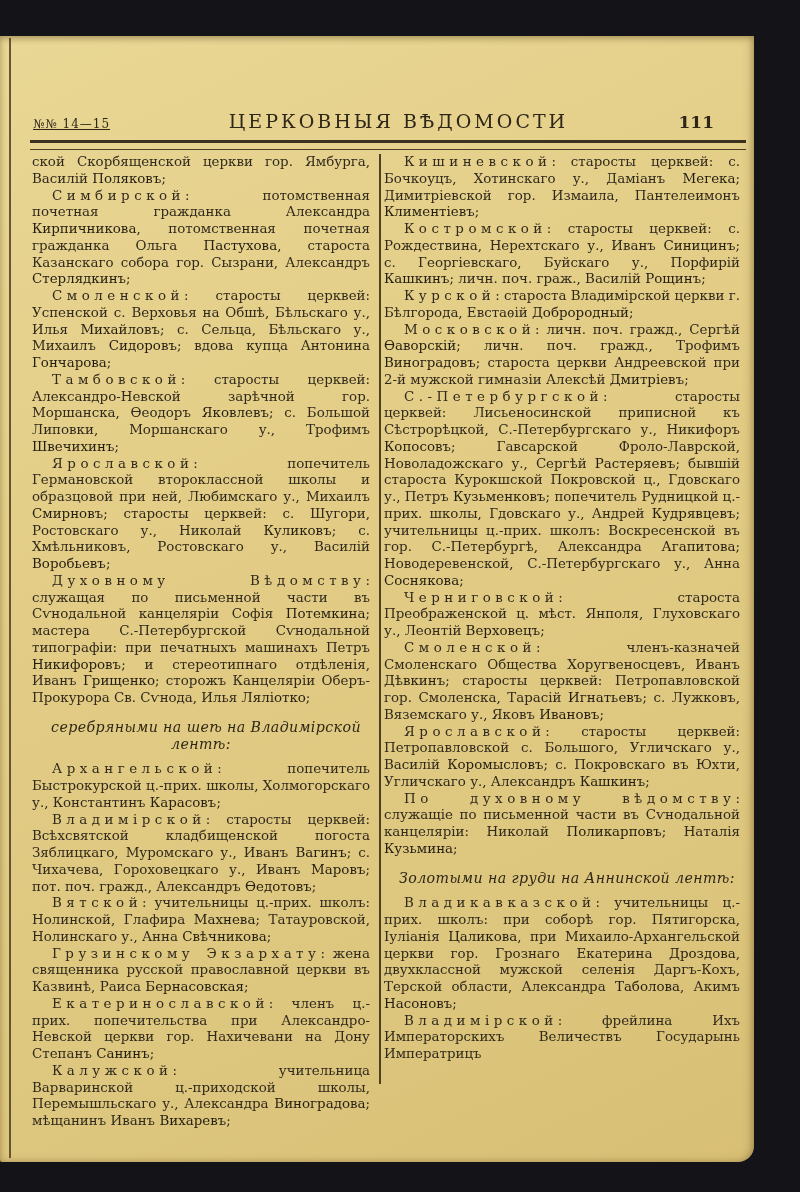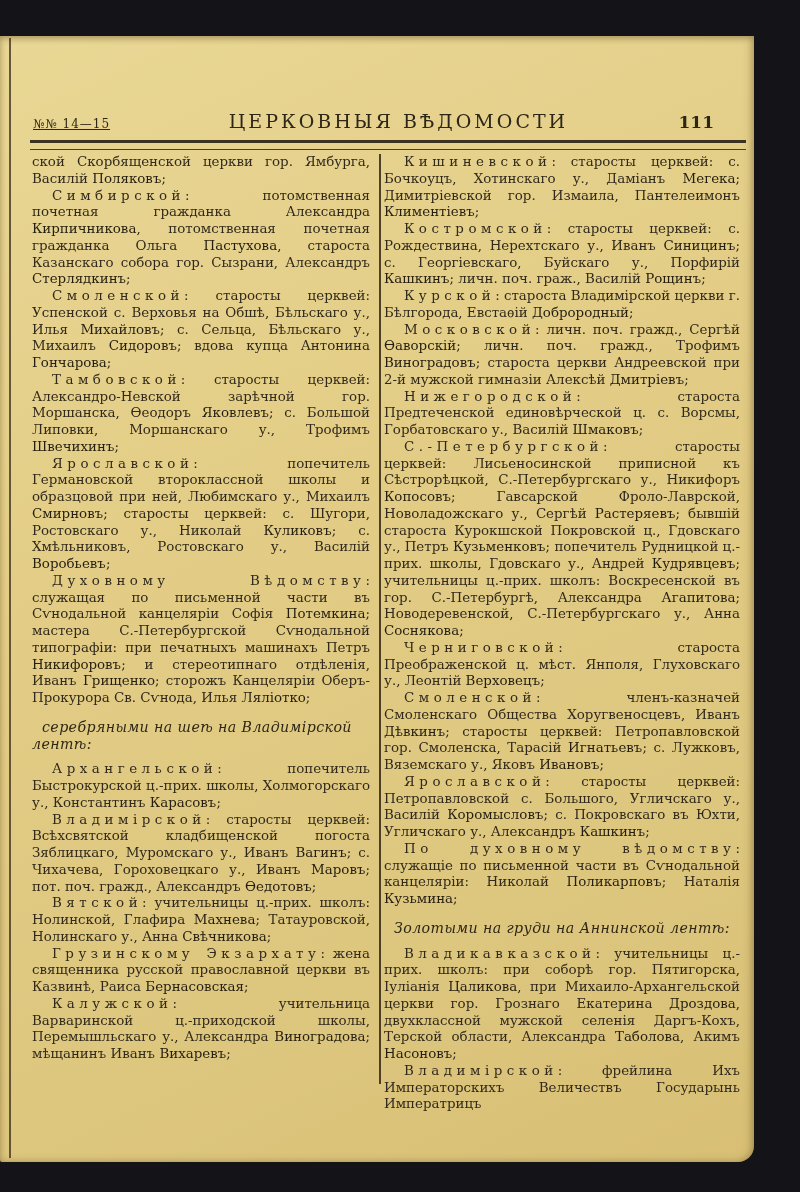--- a/index.html
+++ b/index.html
@@ -40,21 +40,21 @@
   .col-left{position:absolute;left:0;top:0;width:338px;}
   .col-right{position:absolute;left:352px;top:0;width:356px;}
   .col-divider{
     position:absolute;left:347px;top:0;width:2px;height:930px;
     background:rgba(50,40,20,.85);
   }
   p.para{margin:0;}
   p.entry{text-indent:20px;}
   p.continuation{text-indent:0;}
   p.heading{
-    font-style:italic;text-indent:10px;text-align:left;
+    font-style:italic;text-indent:10px;text-align:center;
     margin:12px 0 9px 0;font-size:14.2px;letter-spacing:.4px;color:#2e2716;
   }
   .sp{letter-spacing:4.5px;}
   .b{font-weight:normal;color:#241e10;}
 </style>
 </head>
 <body>
 
 <div class="page">
   <div class="gutter-line"></div>
@@ -72,29 +72,29 @@
         <p class="para entry"><span class="sp">Симбирской</span><span>: потомственная почетная гражданка Александра </span><span class="b">Кирпичникова</span><span>, потомственная почетная гражданка Ольга </span><span class="b">Пастухова</span><span>, староста Казанскаго собора гор. Сызрани, Александръ </span><span class="b">Стерлядкинъ</span><span>;</span></p>
         <p class="para entry"><span class="sp">Смоленской</span><span>: старосты церквей: Успенской с. Верховья на Обшѣ, Бѣльскаго у., Илья </span><span class="b">Михайловъ</span><span>; с. Сельца, Бѣльскаго у., Михаилъ </span><span class="b">Сидоровъ</span><span>; вдова купца Антонина </span><span class="b">Гончарова</span><span>;</span></p>
         <p class="para entry"><span class="sp">Тамбовской</span><span>: старосты церквей: Александро-Невской зарѣчной гор. Моршанска, Ѳеодоръ </span><span class="b">Яковлевъ</span><span>; с. Большой Липовки, Моршанскаго у., Трофимъ </span><span class="b">Швечихинъ</span><span>;</span></p>
         <p class="para entry"><span class="sp">Ярославской</span><span>: попечитель Германовской второклассной школы и образцовой при ней, Любимскаго у., Михаилъ </span><span class="b">Смирновъ</span><span>; старосты церквей: с. Шугори, Ростовскаго у., Николай </span><span class="b">Куликовъ</span><span>; с. Хмѣльниковъ, Ростовскаго у., Василій </span><span class="b">Воробьевъ</span><span>;</span></p>
         <p class="para entry"><span class="sp">Духовному Вѣдомству</span><span>: служащая по письменной части въ Сѵнодальной канцеляріи Софія </span><span class="b">Потемкина</span><span>; мастера С.-Петербургской Сѵнодальной типографіи: при печатныхъ машинахъ Петръ </span><span class="b">Никифоровъ</span><span>; и стереотипнаго отдѣленія, Иванъ </span><span class="b">Грищенко</span><span>; сторожъ Канцеляріи Оберъ-Прокурора Св. Сѵнода, Илья </span><span class="b">Ляліотко</span><span>;</span></p>
         <p class="para heading"><span>серебряными на шеѣ на Владимірской лентѣ:</span></p>
         <p class="para entry"><span class="sp">Архангельской</span><span>: попечитель Быстрокурской ц.-прих. школы, Холмогорскаго у., Константинъ </span><span class="b">Карасовъ</span><span>;</span></p>
         <p class="para entry"><span class="sp">Владимірской</span><span>: старосты церквей: Всѣхсвятской кладбищенской погоста Зяблицкаго, Муромскаго у., Иванъ </span><span class="b">Вагинъ</span><span>; с. Чихачева, Гороховецкаго у., Иванъ </span><span class="b">Маровъ</span><span>; пот. поч. гражд., Александръ </span><span class="b">Ѳедотовъ</span><span>;</span></p>
         <p class="para entry"><span class="sp">Вятской</span><span>: учительницы ц.-прих. школъ: Нолинской, Глафира </span><span class="b">Махнева</span><span>; Татауровской, Нолинскаго у., Анна </span><span class="b">Свѣчникова</span><span>;</span></p>
         <p class="para entry"><span class="sp">Грузинскому Экзархату</span><span>: жена священника русской православной церкви въ Казвинѣ, Раиса </span><span class="b">Бернасовская</span><span>;</span></p>
+        <p class="para entry"><span class="sp">Екатеринославской</span><span>: членъ ц.-прих. попечительства при Александро-Невской церкви гор. Нахичевани на Дону Степанъ </span><span class="b">Санинъ</span><span>;</span></p>
         <p class="para entry"><span class="sp">Калужской</span><span>: учительница Варваринской ц.-приходской школы, Перемышльскаго у., Александра </span><span class="b">Виноградова</span><span>; мѣщанинъ Иванъ </span><span class="b">Вихаревъ</span><span>;</span></p>
       </div>
     <div class="col-divider"></div>
     <div class="col col-right">
         <p class="para entry"><span class="sp">Кишиневской</span><span>: старосты церквей: с. Бочкоуцъ, Хотинскаго у., Даміанъ </span><span class="b">Мегека</span><span>; Димитріевской гор. Измаила, Пантелеимонъ </span><span class="b">Климентіевъ</span><span>;</span></p>
         <p class="para entry"><span class="sp">Костромской</span><span>: старосты церквей: с. Рождествина, Нерехтскаго у., Иванъ </span><span class="b">Синицинъ</span><span>; с. Георгіевскаго, Буйскаго у., Порфирій </span><span class="b">Кашкинъ</span><span>; личн. поч. граж., Василій </span><span class="b">Рощинъ</span><span>;</span></p>
         <p class="para entry"><span class="sp">Курской</span><span>: староста Владимірской церкви г. Бѣлгорода, Евстаѳій </span><span class="b">Доброродный</span><span>;</span></p>
         <p class="para entry"><span class="sp">Московской</span><span>: личн. поч. гражд., Сергѣй </span><span class="b">Ѳаворскій</span><span>; личн. поч. гражд., Трофимъ </span><span class="b">Виноградовъ</span><span>; староста церкви Андреевской при 2-й мужской гимназіи Алексѣй </span><span class="b">Дмитріевъ</span><span>;</span></p>
-        <p class="para entry"><span class="sp">Нижегородской</span><span>: староста Предтеченской единовѣрческой ц. с. Ворсмы, Горбатовскаго у., Василій </span><span class="b">Шмаковъ</span><span>;</span></p>
         <p class="para entry"><span class="sp">С.-Петербургской</span><span>: старосты церквей: Лисьеносинской приписной къ Сѣстрорѣцкой, С.-Петербургскаго у., Никифоръ </span><span class="b">Копосовъ</span><span>; Гавсарской Фроло-Лаврской, Новоладожскаго у., Сергѣй </span><span class="b">Растеряевъ</span><span>; бывшій староста Курокшской Покровской ц., Гдовскаго у., Петръ </span><span class="b">Кузьменковъ</span><span>; попечитель Рудницкой ц.-прих. школы, Гдовскаго у., Андрей </span><span class="b">Кудрявцевъ</span><span>; учительницы ц.-прих. школъ: Воскресенской въ гор. С.-Петербургѣ, Александра </span><span class="b">Агапитова</span><span>; Новодеревенской, С.-Петербургскаго у., Анна </span><span class="b">Соснякова</span><span>;</span></p>
         <p class="para entry"><span class="sp">Черниговской</span><span>: староста Преображенской ц. мѣст. Янполя, Глуховскаго у., Леонтій </span><span class="b">Верховецъ</span><span>;</span></p>
         <p class="para entry"><span class="sp">Смоленской</span><span>: членъ-казначей Смоленскаго Общества Хоругвеносцевъ, Иванъ </span><span class="b">Дѣвкинъ</span><span>; старосты церквей: Петропавловской гор. Смоленска, Тарасій </span><span class="b">Игнатьевъ</span><span>; с. Лужковъ, Вяземскаго у., Яковъ </span><span class="b">Ивановъ</span><span>;</span></p>
         <p class="para entry"><span class="sp">Ярославской</span><span>: старосты церквей: Петропавловской с. Большого, Угличскаго у., Василій </span><span class="b">Коромысловъ</span><span>; с. Покровскаго въ Юхти, Угличскаго у., Александръ </span><span class="b">Кашкинъ</span><span>;</span></p>
         <p class="para entry"><span class="sp">По духовному вѣдомству</span><span>: служащіе по письменной части въ Сѵнодальной канцеляріи: Николай </span><span class="b">Поликарповъ</span><span>; Наталія </span><span class="b">Кузьмина</span><span>;</span></p>
         <p class="para heading"><span>Золотыми на груди на Аннинской лентѣ:</span></p>
         <p class="para entry"><span class="sp">Владикавказской</span><span>: учительницы ц.-прих. школъ: при соборѣ гор. Пятигорска, Іуліанія </span><span class="b">Цаликова</span><span>, при Михаило-Архангельской церкви гор. Грознаго Екатерина </span><span class="b">Дроздова</span><span>, двухклассной мужской селенія Даргъ-Кохъ, Терской области, Александра </span><span class="b">Таболова</span><span>, Акимъ </span><span class="b">Насоновъ</span><span>;</span></p>
         <p class="para entry"><span class="sp">Владимірской</span><span>: фрейлина Ихъ Императорскихъ Величествъ Государынь Императрицъ</span></p>
       </div>
   </div>

